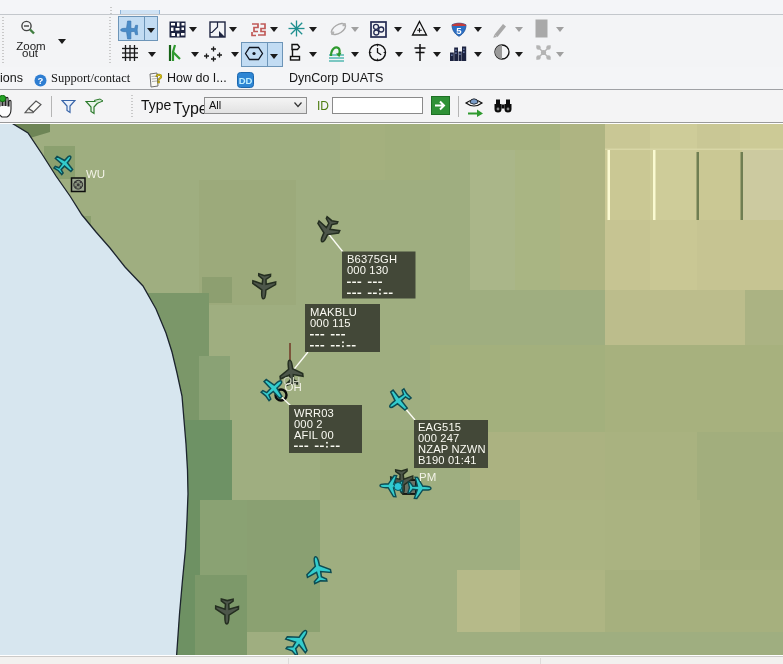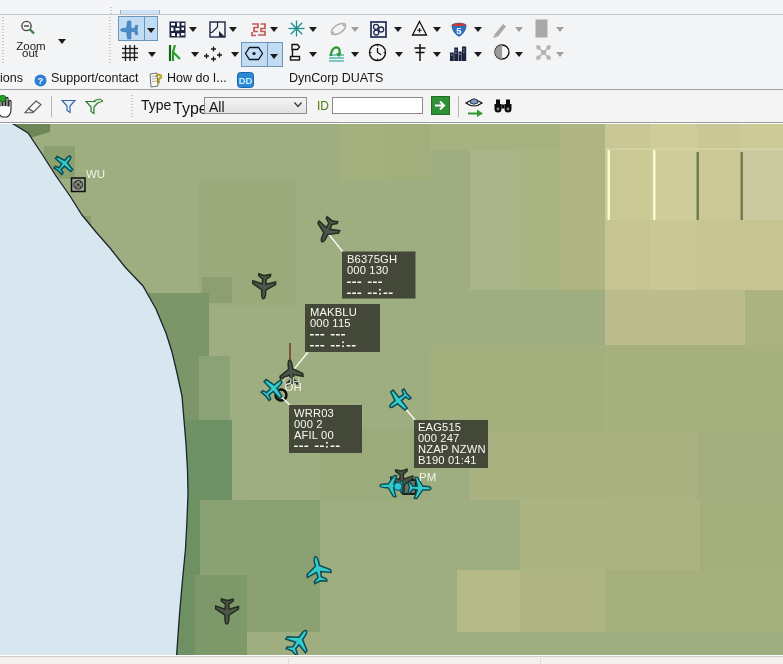--- a/index.html
+++ b/index.html
@@ -17,21 +17,21 @@
   .darr{position:absolute;width:0;height:0;border-left:4.5px solid transparent;border-right:4.5px solid transparent;border-top:5px solid #1b1b1b;}
   .darr.dis{border-top-color:#a0a0a0;}
   .hibtn{position:absolute;background:#c2dcf3;border:1px solid #6d95b8;}
   .hibtn .vline{position:absolute;top:0;bottom:0;width:1px;background:#6d95b8;}
   
   #menurow{left:0;top:67px;width:783px;height:23px;background:#f4f5f7;border-bottom:1px solid #9fa1a5;box-sizing:border-box;font-size:12.5px;color:#151515;padding-left:18px;}
   #menurow .mi{position:absolute;top:3.5px;white-space:nowrap;}
   
   #findrow{left:0;top:90px;width:783px;height:33px;background:#f4f4f5;border-bottom:1px solid #9a9a9a;box-sizing:border-box;}
   .vsep{position:absolute;width:1px;background:#b5b5b5;}
-  #combo{position:absolute;left:204px;top:7px;width:101px;height:15px;background:linear-gradient(#f4f4f4,#e2e2e2);border:1px solid #8f8f8f;font-size:14px;color:#111;}
+  #combo{position:absolute;left:204px;top:7px;width:101px;height:15px;background:linear-gradient(#f4f4f4,#e2e2e2);border:1px solid #8f8f8f;font-size:11px;color:#111;}
   #idinput{position:absolute;left:332px;top:7px;width:89px;height:15px;background:#fff;border:1px solid #8a8a8a;}
   #gobtn{position:absolute;left:431px;top:6px;width:17px;height:17px;background:#2f9136;border:1px solid #1d6f24;}
   
   #statusbar{left:0;top:656px;width:783px;height:8px;background:#f2f1ef;border-top:1px solid #cccbc9;}
   #mapwrap{left:0;top:124px;width:783px;height:531px;}
 </style>
 </head>
 <body>
 <div id="app">
   <div id="topstrip" class="abs">
@@ -282,21 +282,21 @@
       </div>
       <div class="darr dis" style="left:556px;top:37px;"></div>
     </div>
   </div>
   <div id="menurow" class="abs">
     <span class="mi" style="left:0px;">ions</span>
     <svg class="abs" style="left:34px;top:7px;" width="13" height="13" viewBox="0 0 13 13">
       <circle cx="6.5" cy="6.5" r="6" fill="#2e7ed2"></circle>
       <text x="6.5" y="9.6" font-size="9.5" font-weight="bold" fill="#fff" text-anchor="middle" font-family="Liberation Sans">?</text>
     </svg>
-    <span class="mi" style="left:51px;">Support/contact</span>
+    <span class="mi" style="left:51px;font-family:Liberation Serif, serif;">Support/contact</span>
     <svg class="abs" style="left:148px;top:5px;" width="17" height="16" viewBox="0 0 17 16">
       <path d="M2,2 L9,1 L10,14 L3,15 Z" fill="#fbfbf6" stroke="#707070" stroke-width="1"></path>
       <path d="M3.5,4.5 l5,-0.5 M3.7,7 l5,-0.5 M4,9.5 l5,-0.5" stroke="#9a9a9a" stroke-width="0.8"></path>
       <text x="11" y="11" font-size="12" font-weight="bold" fill="#e3c908" stroke="#7a6a00" stroke-width="0.4" text-anchor="middle" font-family="Liberation Sans">?</text>
     </svg>
     <span class="mi" style="left:167px;">How do I...</span>
     <svg class="abs" style="left:237px;top:5px;" width="17" height="16" viewBox="0 0 17 16">
       <rect x="0.5" y="0.5" width="16" height="15" rx="3" fill="#2e86d4" stroke="#1b67ad"></rect>
       <text x="8.5" y="11.5" font-size="9.5" font-weight="bold" fill="#bfefff" text-anchor="middle" font-family="Liberation Sans">DD</text>
     </svg>

